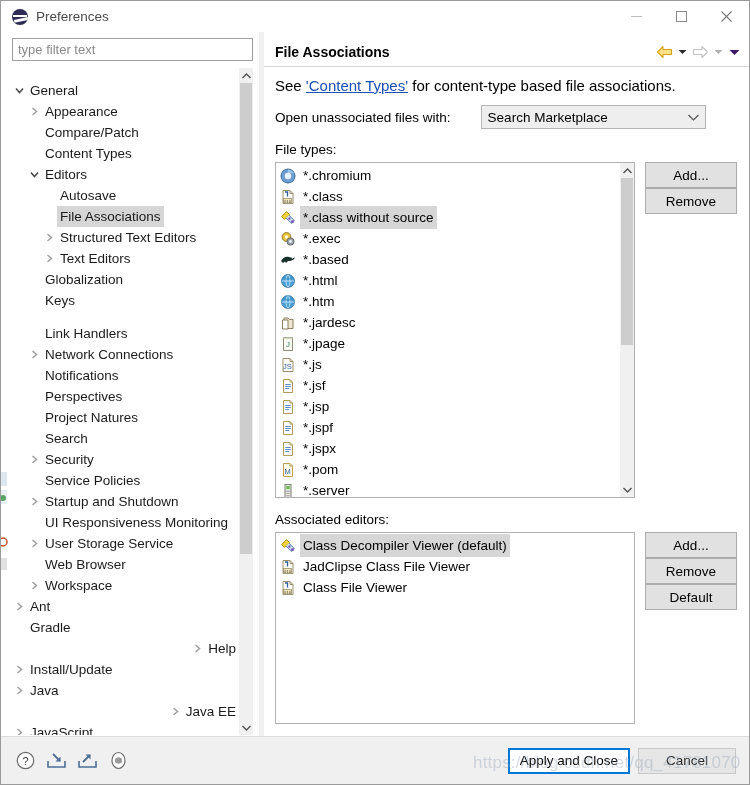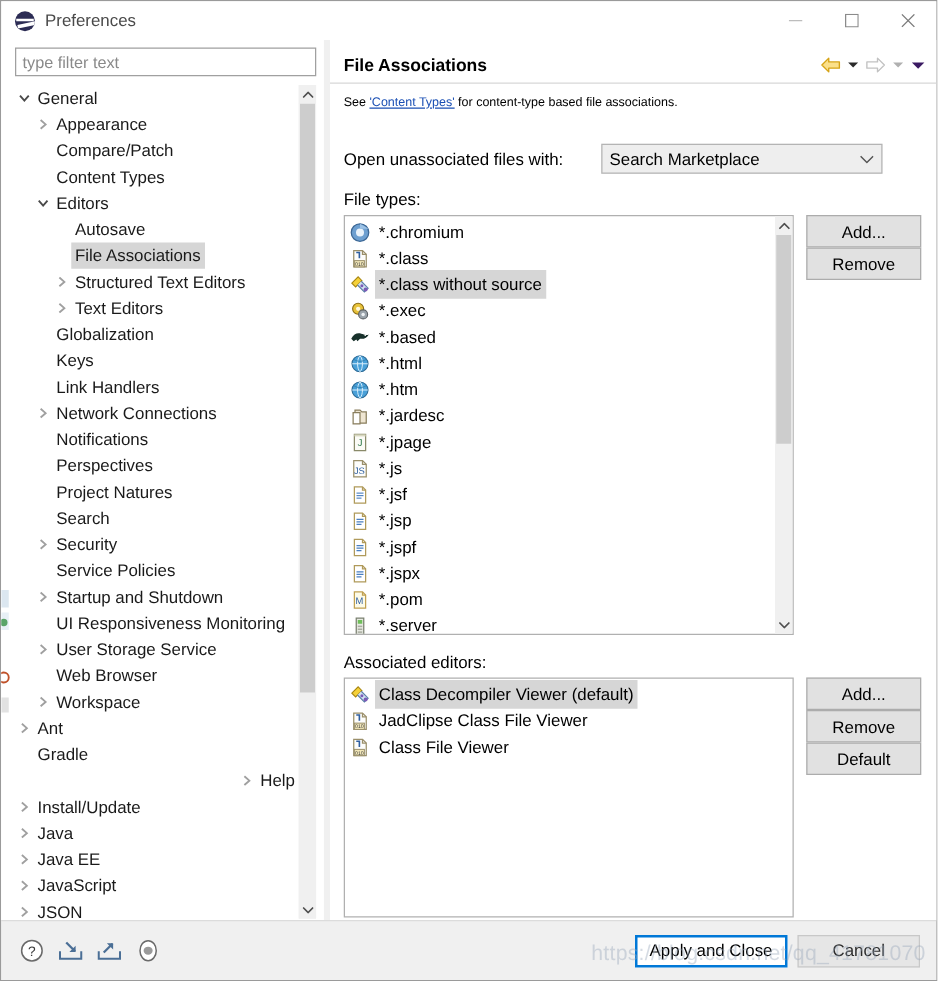--- a/index.html
+++ b/index.html
@@ -131,21 +131,21 @@
     border-bottom: 1px solid #d8d8d8;
     margin-top: 6px;
   }
   #page-title { font-weight: bold; font-size: 14px; flex: 1; }
   #nav-tools { display: flex; align-items: center; gap: 3px; }
   .nav-ico { display: flex; align-items: center; justify-content: center; }
   .caret { width: 13px; display: flex; align-items: center; justify-content: center; }
 
   #page-content { padding: 10px 11px 0 11px; flex: 1; display: flex; flex-direction: column; min-height: 0; }
   .row { display: flex; align-items: center; }
-  #see-line { font-size: 10px; margin-bottom: 27px; }
+  #see-line { font-size: 15px; margin-bottom: 11px; }
   #see-link { color: #1a4fb4; text-decoration: underline; }
   #unassoc-row { margin-bottom: 13px; }
   #unassoc-label { font-size: 13.5px; margin-right: 8px; }
   #unassoc-combo {
     width: 225px; height: 24px;
     border: 1px solid #b4b4b4;
     background: #eeeeee;
     display: flex; align-items: center;
     padding: 0 6px;
     font-size: 13.5px;
@@ -259,21 +259,21 @@
   </div>
 
   <div id="body">
 
     <div id="left-pane">
       <div id="filter-input">
         <span>type filter text</span>
       </div>
       <div id="tree-wrap">
         <div id="tree">
-            <div class="tree-item" style="padding-left: 0px;">
+            <div class="tree-item" style="padding-left: 0px; margin-top: 12px;">
               <span class="tw">
                 <svg width="9" height="7" viewBox="0 0 9 7">
                   <path d="M1 1.5 L4.5 5.5 L8 1.5" fill="none" stroke="#4a4a4a" stroke-width="1.5"></path>
                 </svg>
               </span>
               <span class="tree-label">General</span>
             </div>
             <div class="tree-item" style="padding-left: 15px;">
               <span class="tw">
                 <svg width="7" height="9" viewBox="0 0 7 9">
@@ -323,21 +323,21 @@
               <span class="tree-label">Text Editors</span>
             </div>
             <div class="tree-item" style="padding-left: 15px;">
               <span class="tw"></span>
               <span class="tree-label">Globalization</span>
             </div>
             <div class="tree-item" style="padding-left: 15px;">
               <span class="tw"></span>
               <span class="tree-label">Keys</span>
             </div>
-            <div class="tree-item" style="padding-left: 15px;">
+            <div class="tree-item" style="padding-left: 15px; margin-top: 12px;">
               <span class="tw"></span>
               <span class="tree-label">Link Handlers</span>
             </div>
             <div class="tree-item" style="padding-left: 15px;">
               <span class="tw">
                 <svg width="7" height="9" viewBox="0 0 7 9">
                   <path d="M1.5 1 L5.5 4.5 L1.5 8" fill="none" stroke="#a0a0a0" stroke-width="1.5"></path>
                 </svg>
               </span>
               <span class="tree-label">Network Connections</span>
@@ -431,21 +431,21 @@
               <span class="tree-label">Install/Update</span>
             </div>
             <div class="tree-item" style="padding-left: 0px;">
               <span class="tw">
                 <svg width="7" height="9" viewBox="0 0 7 9">
                   <path d="M1.5 1 L5.5 4.5 L1.5 8" fill="none" stroke="#a0a0a0" stroke-width="1.5"></path>
                 </svg>
               </span>
               <span class="tree-label">Java</span>
             </div>
-            <div class="tree-item" style="padding-left: 0px;">
+            <div class="tree-item" style="padding-left: 0px; justify-content: flex-end;">
               <span class="tw">
                 <svg width="7" height="9" viewBox="0 0 7 9">
                   <path d="M1.5 1 L5.5 4.5 L1.5 8" fill="none" stroke="#a0a0a0" stroke-width="1.5"></path>
                 </svg>
               </span>
               <span class="tree-label">Java EE</span>
             </div>
             <div class="tree-item" style="padding-left: 0px;">
               <span class="tw">
                 <svg width="7" height="9" viewBox="0 0 7 9">

